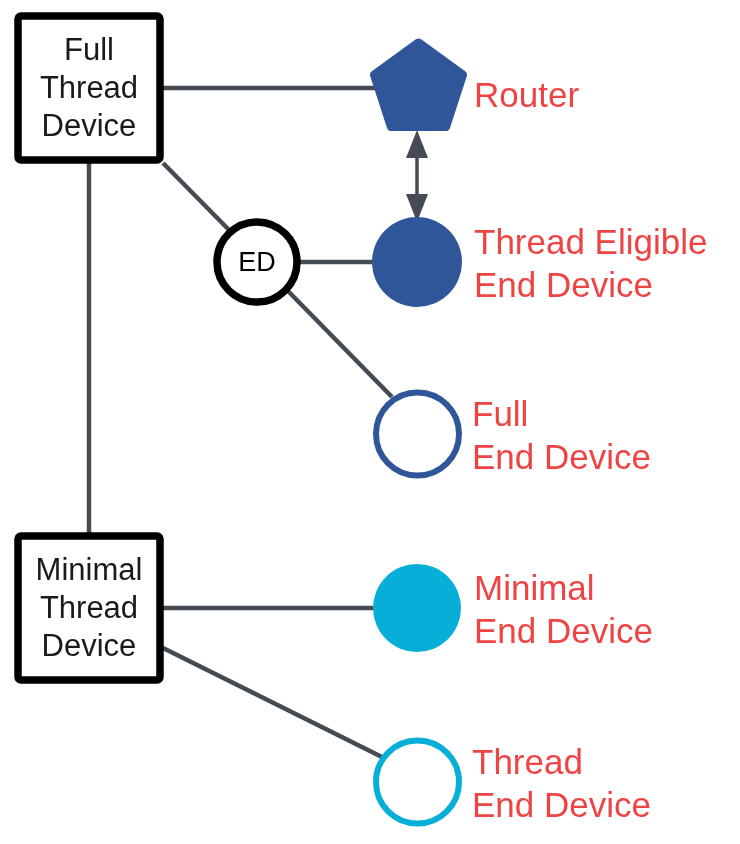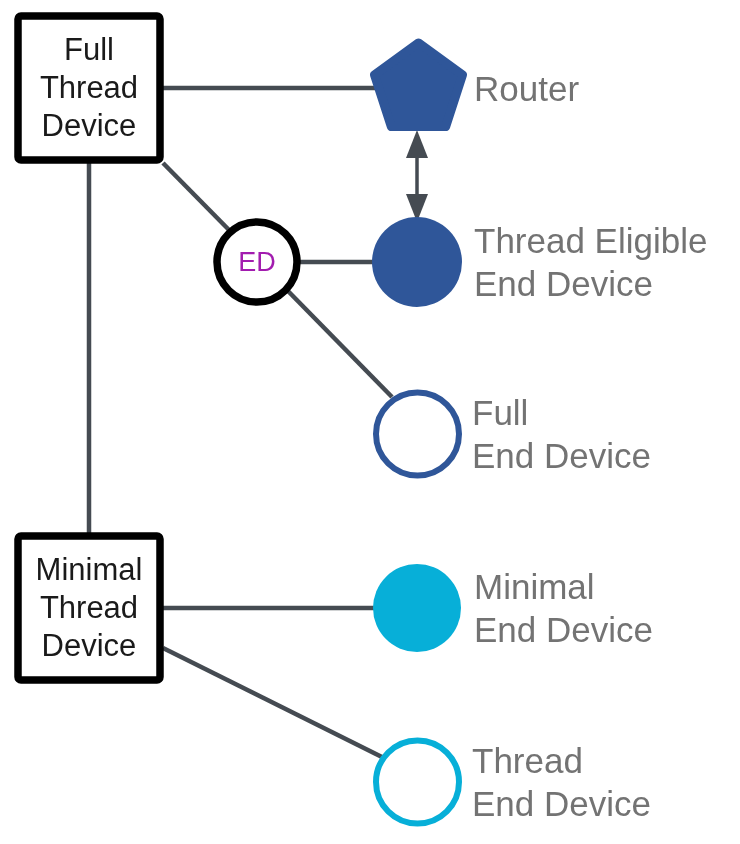--- a/index.html
+++ b/index.html
@@ -37,29 +37,29 @@
     justify-content: center;
     color: #1a1a1a;
     font-size: 31px;
     line-height: 38px;
     letter-spacing: 0px;
   }
   .node-inline-label {
     display: flex;
     align-items: center;
     justify-content: center;
-    color: #a21caf;
+    color: #000000;
     font-size: 27px;
     line-height: 30px;
   }
   .legend-label {
     display: flex;
     flex-direction: column;
-    justify-content: center;
-    color: #737373;
+    justify-content: flex-end;
+    color: #ef4444;
     font-size: 35px;
     line-height: 43px;
     white-space: nowrap;
   }
   .legend-label .lbl-line { display: block; }
 </style>
 </head>
 <body>
 
 <div id="diagram-root">

